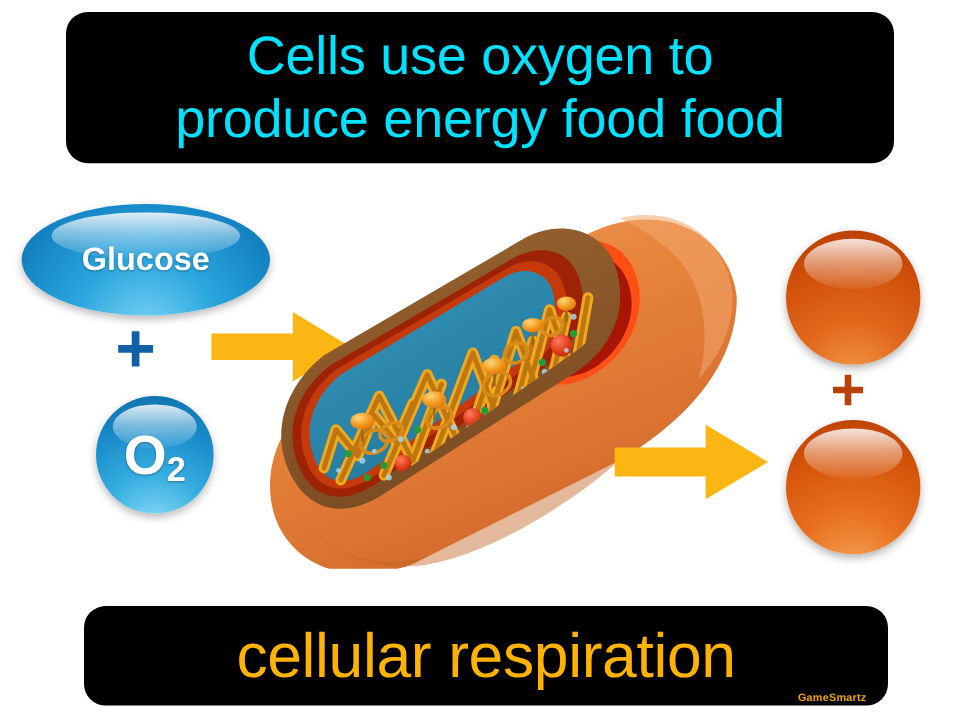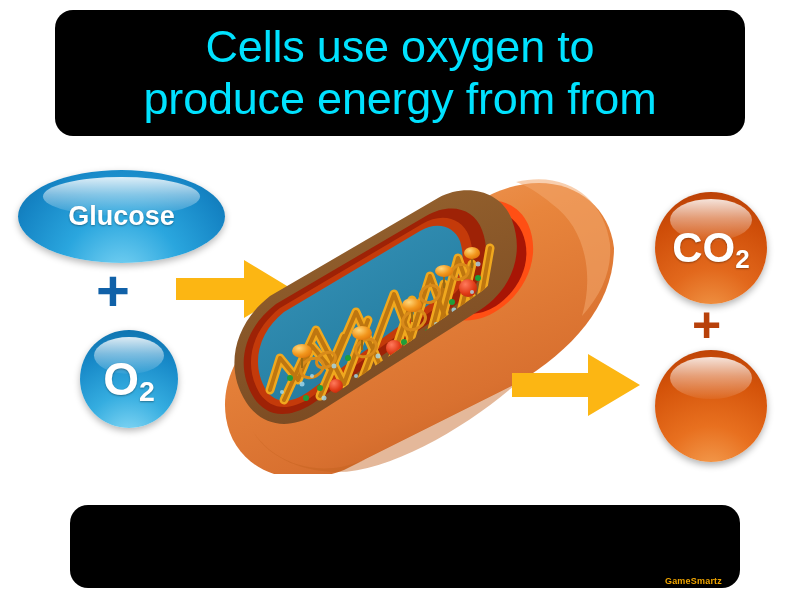--- a/index.html
+++ b/index.html
@@ -161,21 +161,21 @@
     top: 152px;
     width: 400px;
     height: 322px;
   }
 </style>
 </head>
 <body>
 
 <div class="bar" id="definition-bar">
   <div id="definition-text">Cells use oxygen to
-produce energy from from</div>
+produce energy food food</div>
 </div>
 
 <div class="token" id="glucose">
   <span class="gloss"></span>
   <span class="label">Glucose</span>
 </div>
 
 <div class="plus" id="plus-left">+</div>
 
 <div class="token" id="oxygen">
@@ -398,30 +398,30 @@
           <circle cx="190" cy="222" r="2.5"></circle>
         <circle cx="228" cy="194" r="2"></circle>
           <circle cx="262" cy="112" r="2.5"></circle>
       </g>
     </g>
   </svg>
 </div>
 
 <div class="token" id="co2">
   <span class="gloss"></span>
-  <span class="label"><span>CO</span><sub>2</sub></span>
 </div>
 
 <div class="plus" id="plus-right">+</div>
 
 <div class="token" id="h2o">
   <span class="gloss"></span>
 </div>
 
 <div class="arrow" id="arrow-out">
   <svg viewBox="0 0 128 66" width="128" height="66" aria-hidden="true">
     <polygon points="0,21 76,21 76,2 128,33 76,64 76,45 0,45" fill="#fcb613"></polygon>
   </svg>
 </div>
 
 <div class="bar" id="term-bar">
+  <div id="term-text">cellular respiration</div>
   <div id="watermark">GameSmartz</div>
 </div>
 
 </body></html>

